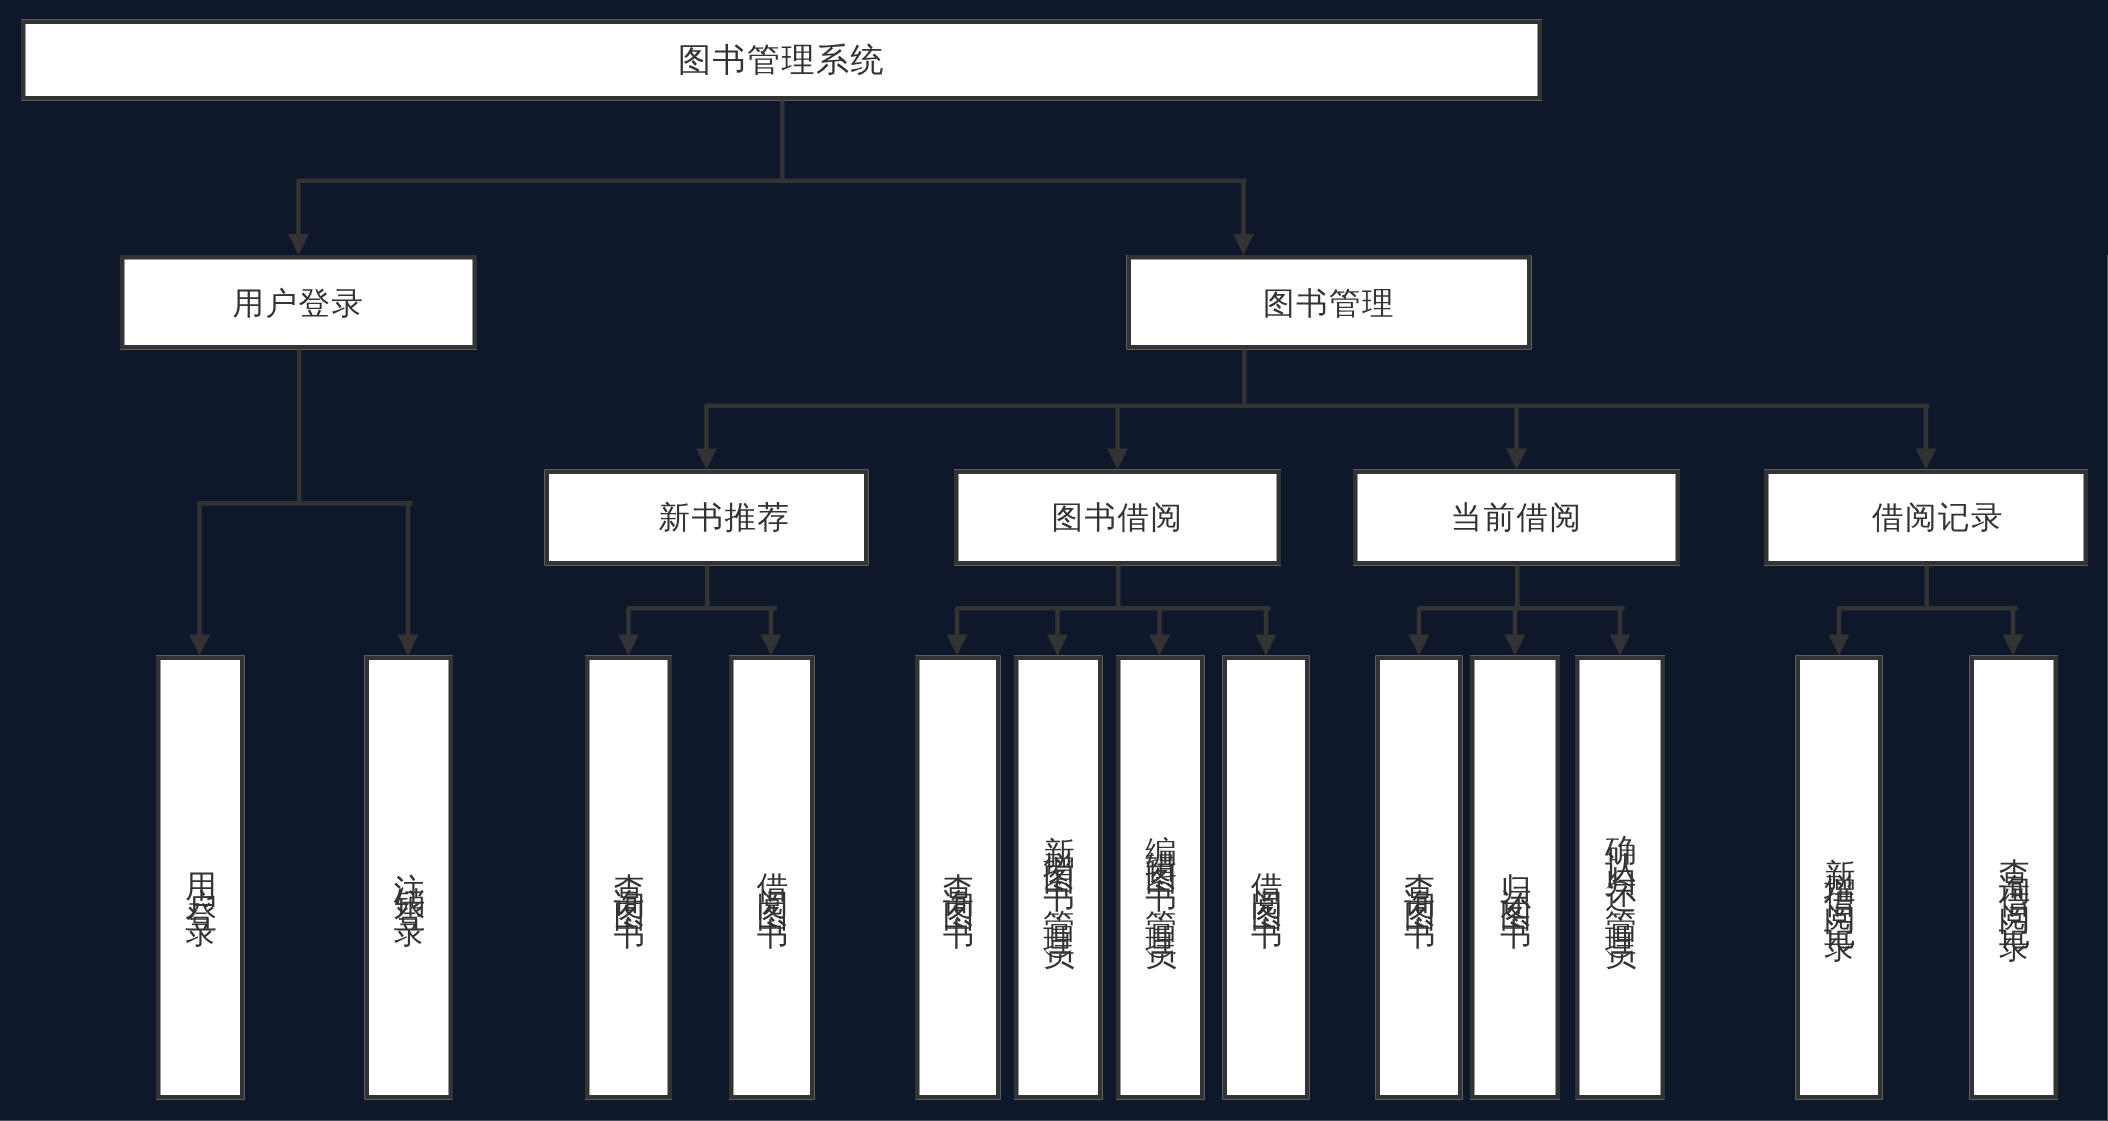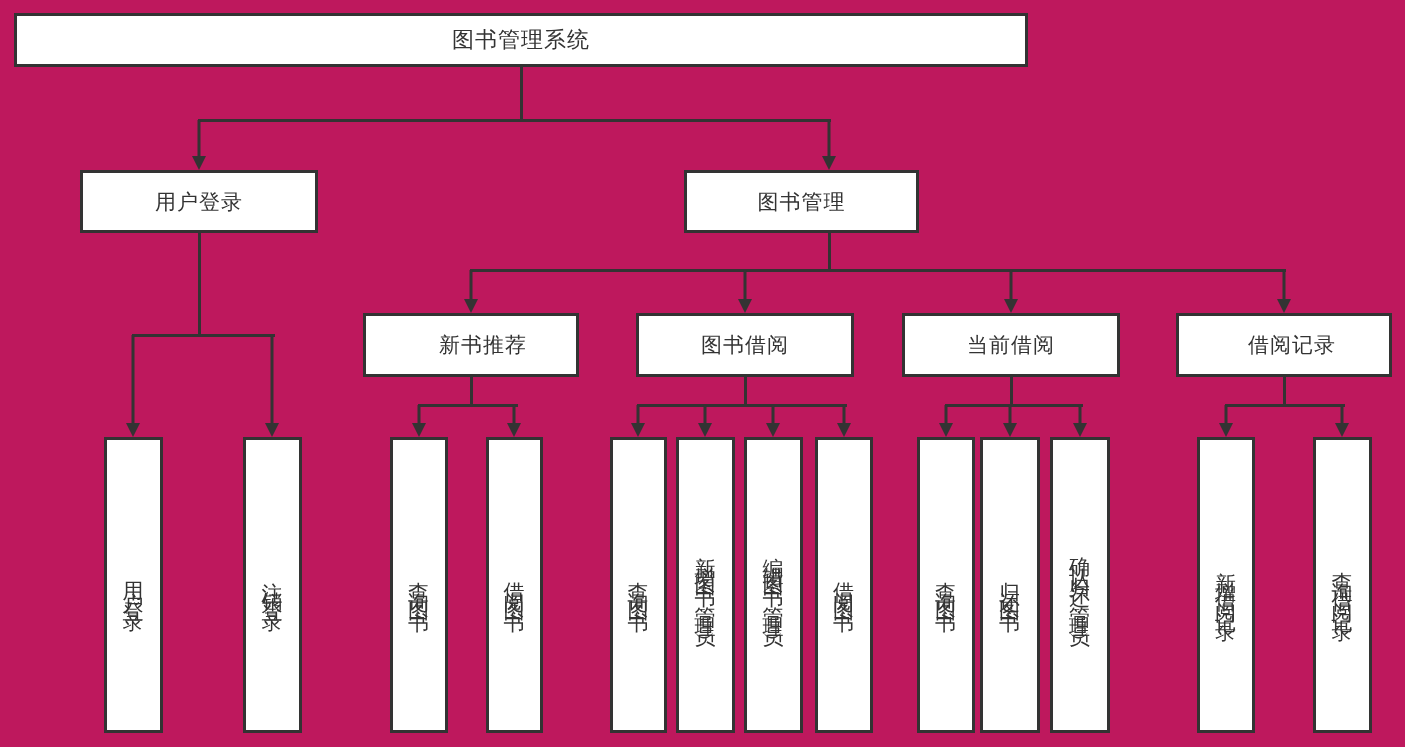--- a/index.html
+++ b/index.html
@@ -4,21 +4,21 @@
 <style>
   html, body { margin: 0; padding: 0; }
   body {
     font-family: "Liberation Sans", "DejaVu Sans", sans-serif;
     background: #ffffff;
   }
   .canvas {
     position: relative;
     width: 1405px;
     height: 747px;
-    background: #be185d;
+    background: #0f172a;
     overflow: hidden;
   }
   
   .box {
     position: absolute;
     box-sizing: border-box;
     border: 3px solid #333333;
     background: #ffffff;
     display: flex;
     align-items: center;
@@ -92,21 +92,21 @@
 <div class="canvas">
 
   <div class="box root h" style="left:14px; top:13px; width:1014px; height:54px;">
     <span class="lbl">图书管理系统</span>
   </div>
 
   <div class="box h" style="left:80px; top:170px; width:238px; height:63px;">
     <span class="lbl">用户登录</span>
   </div>
 
-  <div class="box h" style="left:684px; top:170px; width:235px; height:63px;">
+  <div class="box h" style="left:751px; top:170px; width:270px; height:63px;">
     <span class="lbl">图书管理</span>
   </div>
 
   <div class="box h" style="left:363px; top:313px; width:216px; height:64px;padding-left:24px;">
     <span class="lbl">新书推荐</span>
   </div>
 
   <div class="box h" style="left:636px; top:313px; width:218px; height:64px;font-family:Liberation Mono, monospace;">
     <span class="lbl">图书借阅</span>
   </div>

